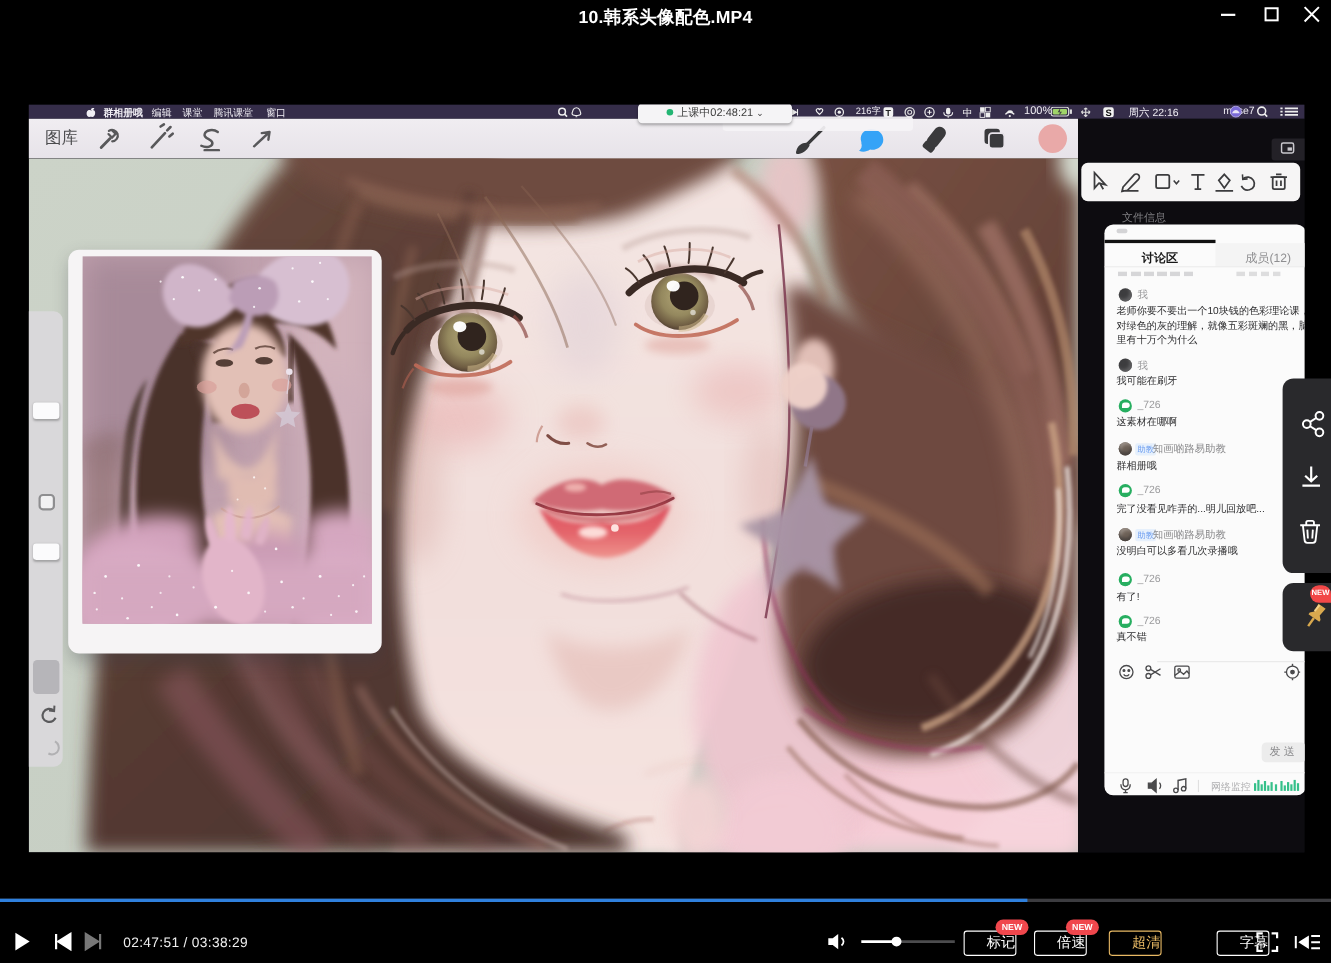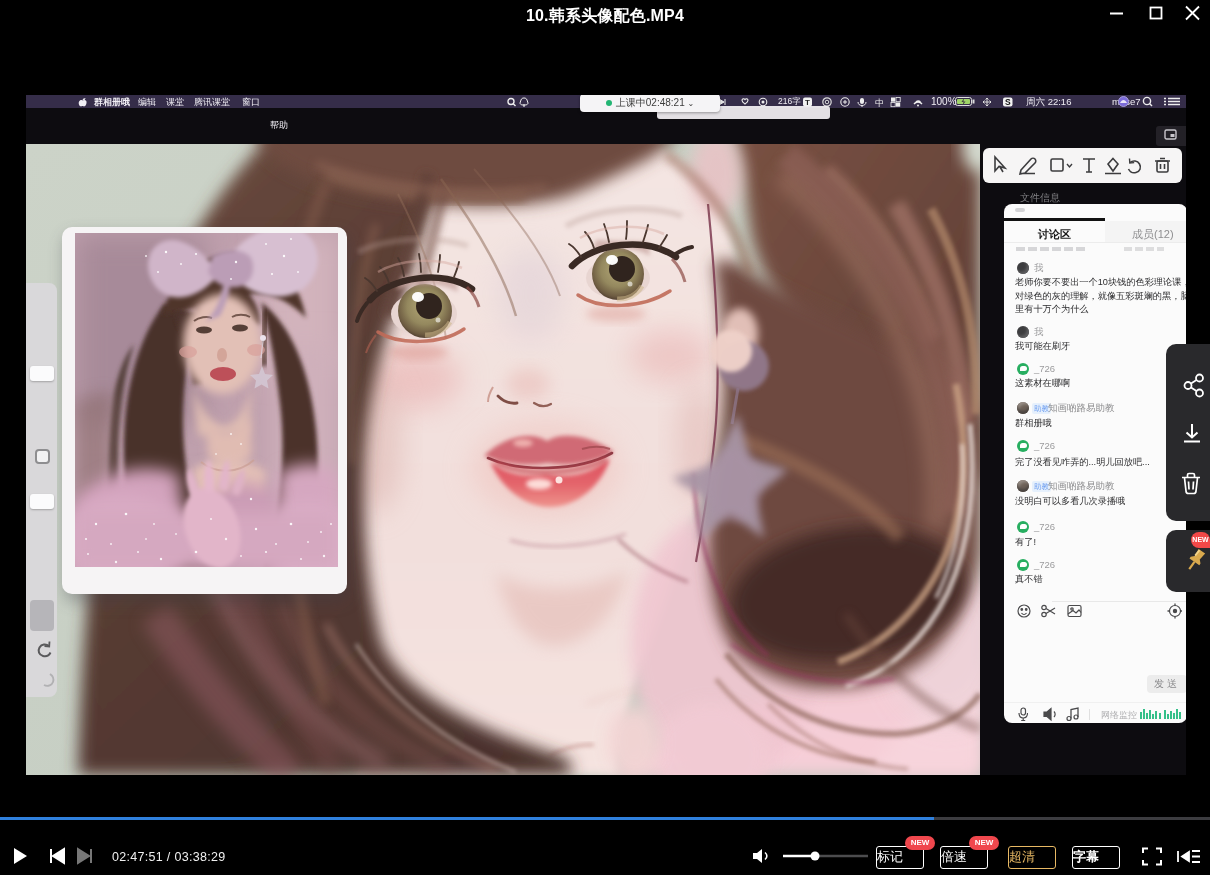--- a/index.html
+++ b/index.html
@@ -48,21 +48,21 @@
   .nm { position:absolute; left:30px; font-size:9.5px; color:#9b9b9d; }
   .tx { position:absolute; left:11px; font-size:9.2px; color:#2e2e30; line-height:13.7px;
     white-space:pre; }
   .badge { position:absolute; left:28px; font-size:7.5px; color:#6f9ff0; background:#e6f0fc;
     border-radius:2px; padding:0.5px 2px; }
   
   #progress { position:absolute; left:0; top:817px; width:1210px; height:3px; background:#3c3c40; }
   #progress .done { position:absolute; left:0; top:0; width:934px; height:3px; background:#2f80dd; }
   #controls { position:absolute; left:0; top:830px; width:1210px; height:45px; background:#000; }
   .cbtn { position:absolute; top:16px; width:48px; height:23px; border:1.5px solid #fff;
-    border-radius:3px; color:#fff; font-size:13px; text-align:left; line-height:20px; }
+    border-radius:3px; color:#fff; font-size:13px; text-align:right; line-height:20px; }
   .newbadge { position:absolute; width:30px; height:14px; background:#f0474d; border-radius:7px;
     color:#fff; font-size:8px; font-weight:bold; text-align:center; line-height:14px; }
   
   #fpanel1 { position:absolute; left:1166px; top:344px; width:46px; height:177px;
     background:#29292c; border-radius:10px 0 0 10px; }
   #fpanel2 { position:absolute; left:1166px; top:530px; width:46px; height:62px;
     background:#29292c; border-radius:10px 0 0 10px; }
 </style>
 </head>
 <body>
@@ -131,20 +131,44 @@
       <span style="left:1000px;font-size:9.5px;">周六 22:16</span>
       <span style="left:1057px;font-size:9.5px;margin-left:29px;">muse7</span>
       <svg style="position:absolute;left:1092px;top:1px" width="70" height="11" viewBox="0 0 70 11">
         <circle cx="5.5" cy="5.5" r="5" fill="#7b6bd8"></circle>
         <circle cx="5.5" cy="5.5" r="5" fill="none" stroke="#b9b0e8" stroke-width="0.8"></circle>
         <path d="M2,7 C4,3 7,3 9,7 Z" fill="#e8e4f8"></path>
         <circle cx="29" cy="5" r="3.6" fill="none" stroke="#eee" stroke-width="1.4"></circle>
         <line x1="31.5" y1="7.5" x2="34" y2="10" stroke="#eee" stroke-width="1.4"></line>
         <path d="M50,2.5 L62,2.5 M50,5.5 L62,5.5 M50,8.5 L62,8.5" stroke="#eee" stroke-width="1.6"></path>
         <path d="M46,2.5 L48,2.5 M46,5.5 L48,5.5 M46,8.5 L48,8.5" stroke="#eee" stroke-width="1.6"></path>
+      </svg>
+    </div>
+    <div id="ptoolbar">
+      <span style="position:absolute;left:15px;top:8px;font-size:15px;color:#4c4c4e;">图库</span>
+      <svg style="position:absolute;left:0;top:0" width="954" height="36" viewBox="0 0 954 36">
+        <g stroke="#58585a" stroke-width="2" fill="none">
+          <path d="M66,26 L74,18" stroke-linecap="round" stroke-width="2.6"></path>
+          <path d="M73,11 a5.2,5.2 0 1 1 3,9.5 M76,10.5 l3.2,3.2 -3.4,3.4 -3.2,-3.2" stroke-linecap="round" stroke-width="2"></path>
+          <path d="M112,26 L124,13 M126,10.5 L129,7.5 M128,16 L131,13.5 M120,7 L123,5" stroke-linecap="round" stroke-width="2.4"></path>
+          <path d="M172,12 C168,9 161,10 160,14 C159,18 166,18 167,21.5 C168,25 162,27 157,24.5 M160,28.5 L173,28.5" stroke-linecap="round" stroke-width="2.2"></path>
+          <path d="M205,25 L219,12 M219,12 L212,13 M219,12 L218,19" stroke-linecap="round" stroke-width="2.2"></path>
+        </g>
+        <g>
+          <path d="M708,23 L723,8" stroke="#3a3a3c" stroke-width="3" stroke-linecap="round"></path>
+          <path d="M709,22 C704,21 699,24 698,29 C697,31 698,32.5 700,32 C705,31 709,27 710,24 Z" fill="#3a3a3c"></path>
+          <path d="M757,21 C755,15 759,10 765,9.5 C772,9 777,13 777,19 C777,25 771,29 765,28 C760,27.5 757,25 757,21 Z M765,28 C762,30 758,30.5 755,29 C757,27.5 758,25 757,22" fill="#35a3f7"></path>
+          <g transform="rotate(38 822 20)">
+            <rect x="817" y="5" width="11" height="21" rx="5" fill="#3a3a3c"></rect>
+            <rect x="817" y="23" width="11" height="7" rx="2" fill="#3a3a3c"></rect>
+          </g>
+          <rect x="869" y="9" width="14" height="14" rx="3" fill="#3a3a3c"></rect>
+          <rect x="873" y="13" width="14" height="14" rx="3" fill="#3a3a3c" stroke="#e8e4ea" stroke-width="1.6"></rect>
+        </g>
+        <circle cx="931" cy="18" r="13" fill="#e9a9a8"></circle>
       </svg>
     </div>
     <div id="canvaswrap" style="position:absolute;left:0;top:49px;width:954px;height:631px;">
 <svg width="954" height="631" viewBox="0 0 954 631">
 <defs>
   <filter id="b4" x="-30%" y="-30%" width="160%" height="160%">
             <feGaussianBlur stdDeviation="4"></feGaussianBlur>
           </filter>
   <filter id="b8" x="-30%" y="-30%" width="160%" height="160%">
             <feGaussianBlur stdDeviation="8"></feGaussianBlur>
@@ -615,20 +639,20 @@
       <path d="M13,4.5 C15.5,6.5 15.5,9.5 13,11.5" stroke="#fff" stroke-width="1.6" fill="none"></path>
       <line x1="31" y1="8" x2="63" y2="8" stroke="#fff" stroke-width="2.5"></line>
       <line x1="63" y1="8" x2="116" y2="8" stroke="#4c4c4e" stroke-width="2.5"></line>
       <circle cx="63" cy="8" r="4.5" fill="#fff"></circle>
     </svg>
     <div class="cbtn" style="left:876px;">标记</div>
     <div class="newbadge" style="left:905px;top:6px;">NEW</div>
     <div class="cbtn" style="left:940px;">倍速</div>
     <div class="newbadge" style="left:969px;top:6px;">NEW</div>
     <div class="cbtn" style="left:1008px;border-color:#e8b964;color:#e8b964;">超清</div>
-    <div class="cbtn" style="left:1072px;font-weight:bold;">字幕</div>
+    <div class="cbtn" style="left:1106px;">字幕</div>
     <svg style="position:absolute;left:1142px;top:17px" width="60" height="19" viewBox="0 0 60 19">
       <g stroke="#fff" stroke-width="2" fill="none">
         <path d="M1,6 L1,1.5 L6,1.5 M14,1.5 L19,1.5 L19,6 M19,13 L19,17.5 L14,17.5 M6,17.5 L1,17.5 L1,13"></path>
         <path d="M36,4 L36,15 M40,9.5 L47,5 L47,14 Z M50,4 L58,4 M50,9.5 L58,9.5 M50,15 L58,15" stroke-width="1.8" fill="#fff"></path>
       </g>
     </svg>
   </div>
 
 </body></html>

